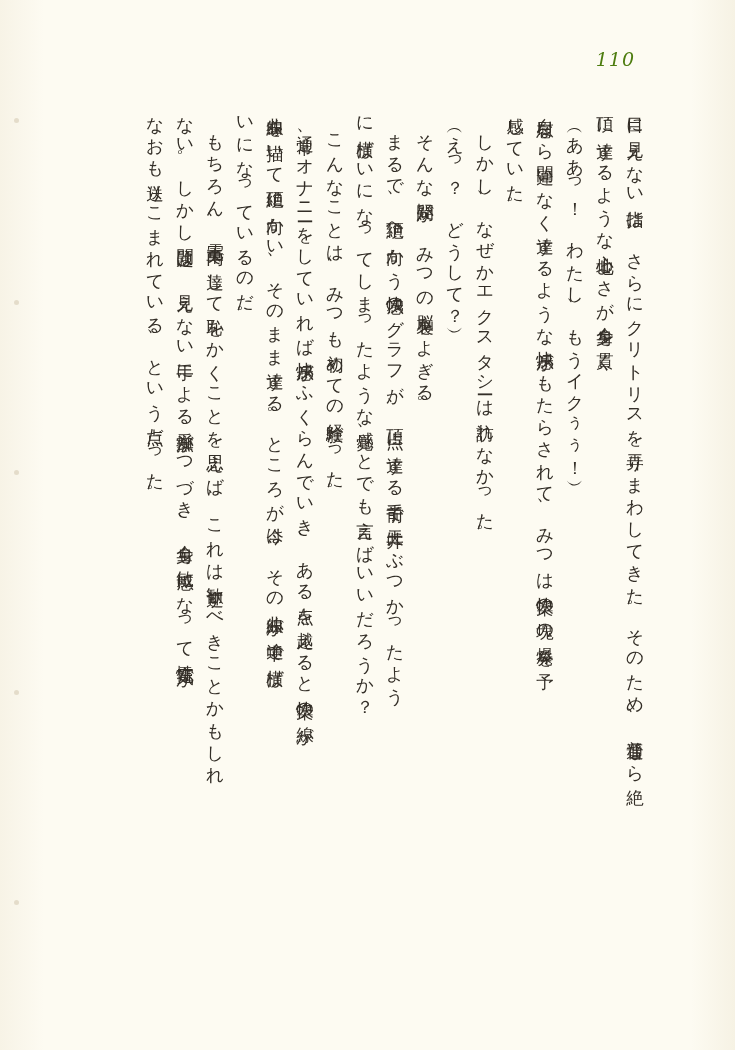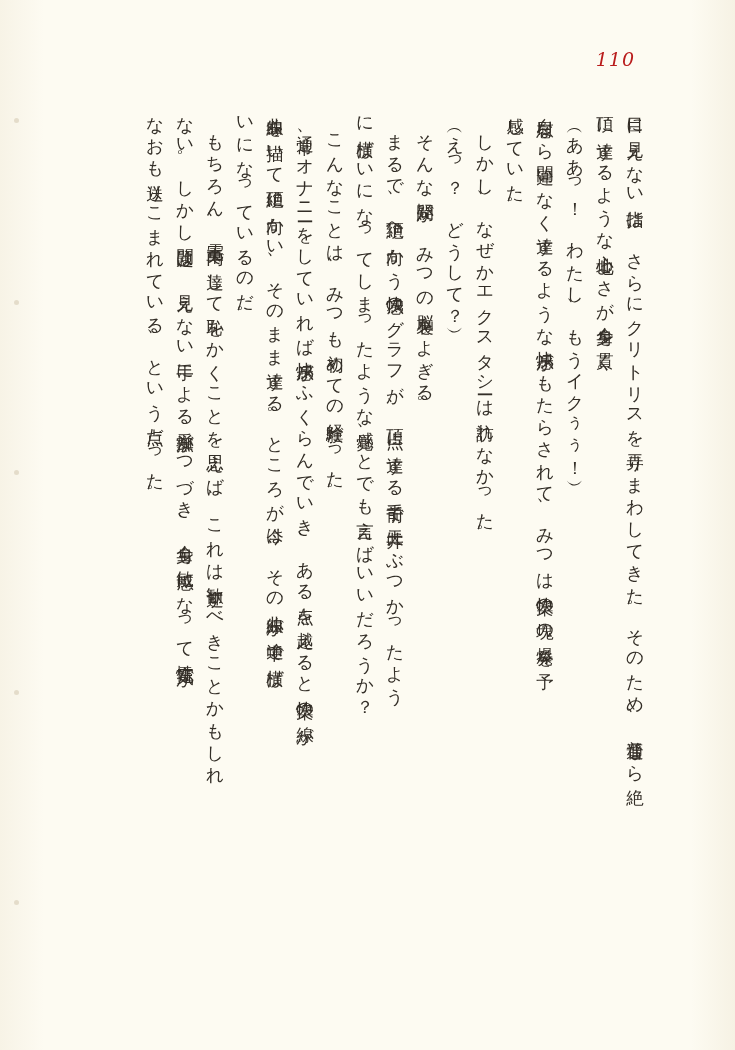--- a/index.html
+++ b/index.html
@@ -24,21 +24,21 @@
     background: linear-gradient(90deg, #f7f3e6 0%, #fdfbf2 6%, #fdfbf2 94%, #f6f2e4 100%);
     pointer-events: none;
   }
 
   .page-number {
     position: absolute;
     top: 48px;
     right: 100px;
     font-size: 19px;
     letter-spacing: 1px;
-    color: #b91c1c;
+    color: #4d7c0f;
     font-family: "DejaVu Serif", "Liberation Serif", serif;
     font-style: italic;
   }
 
   
   .text-body {
     position: absolute;
     top: 104px;
     right: 92px;
     left: 92px;

